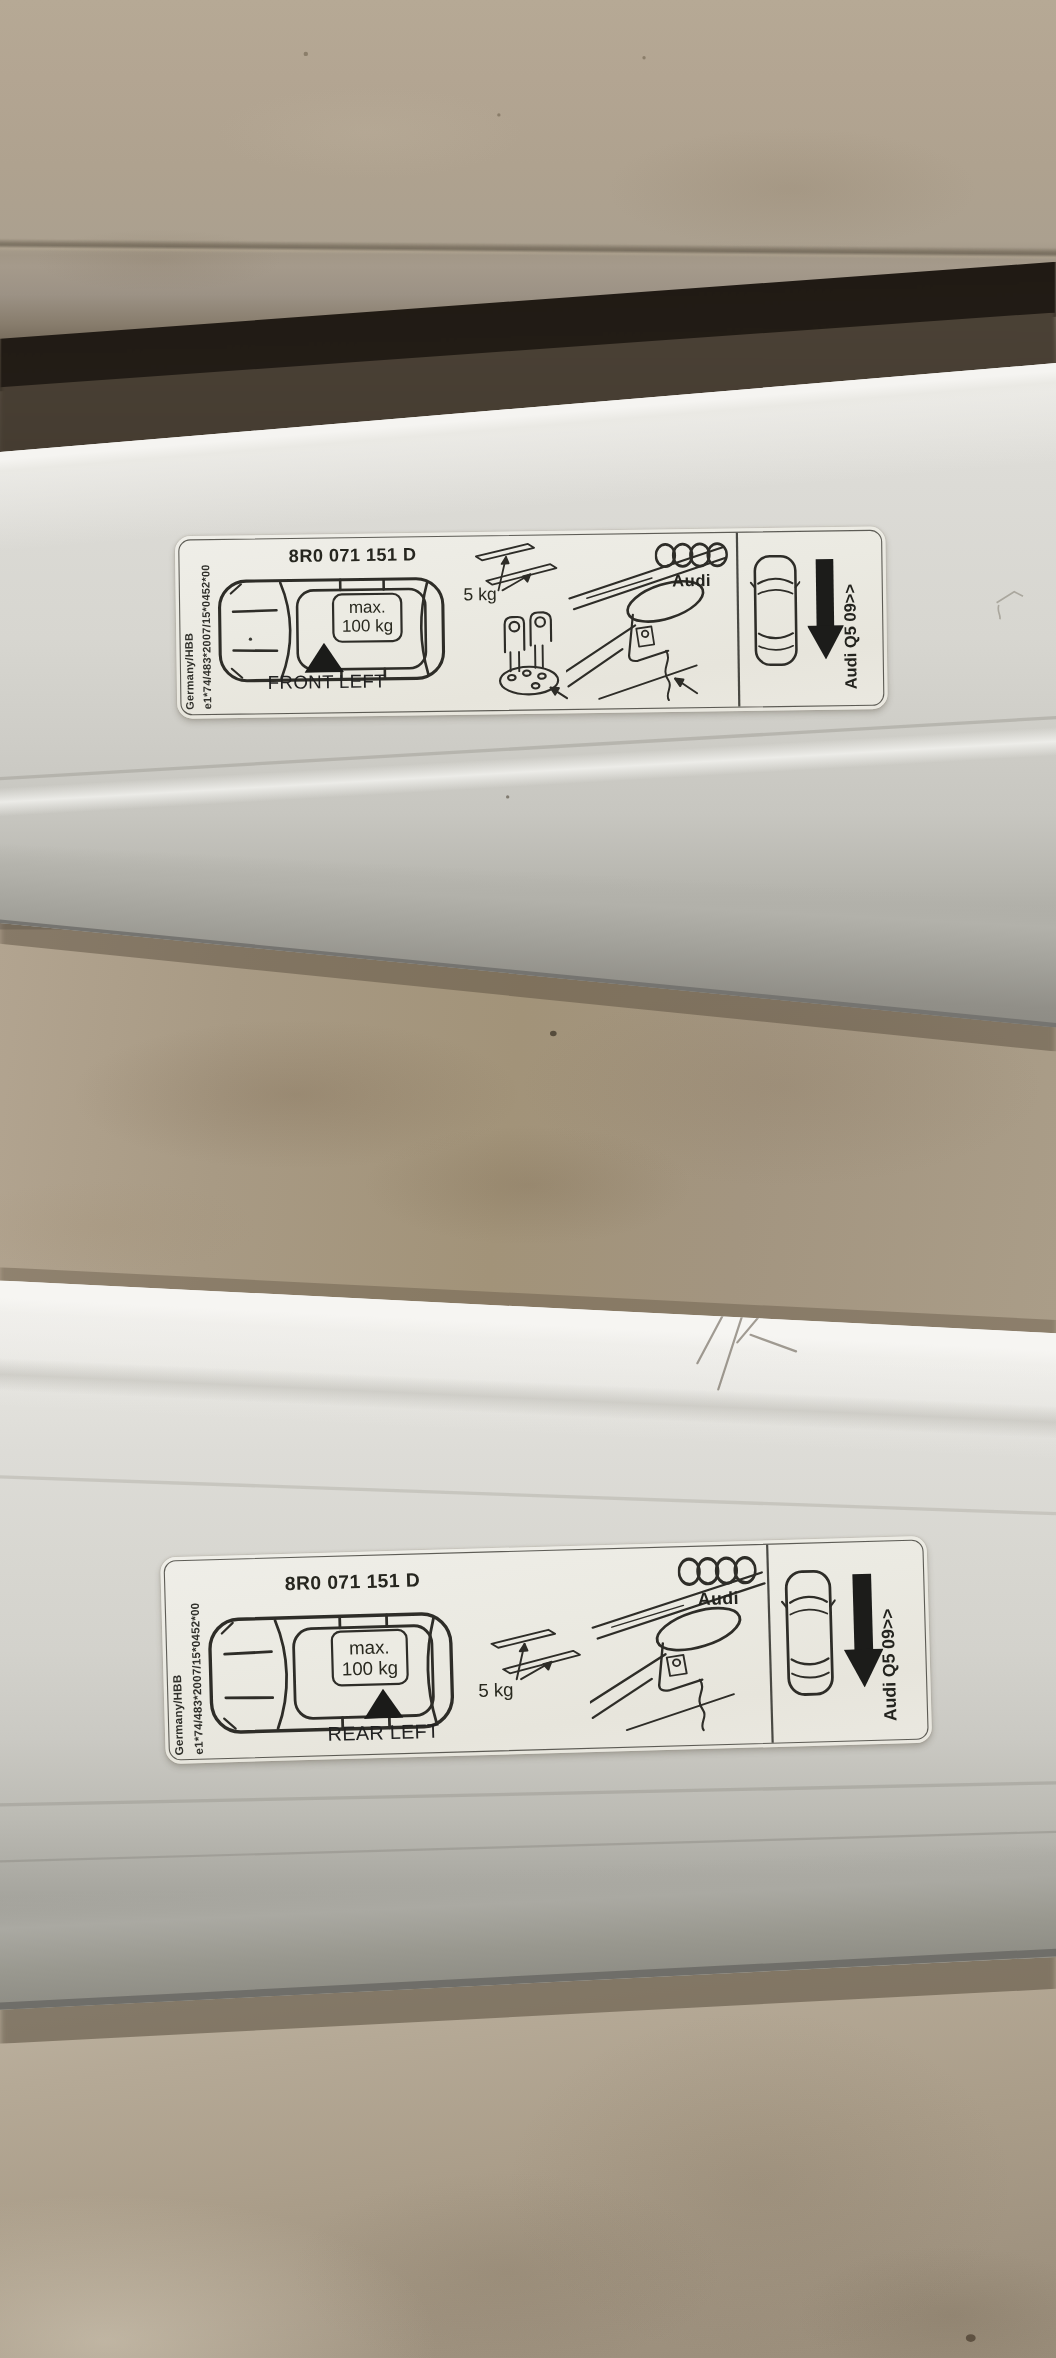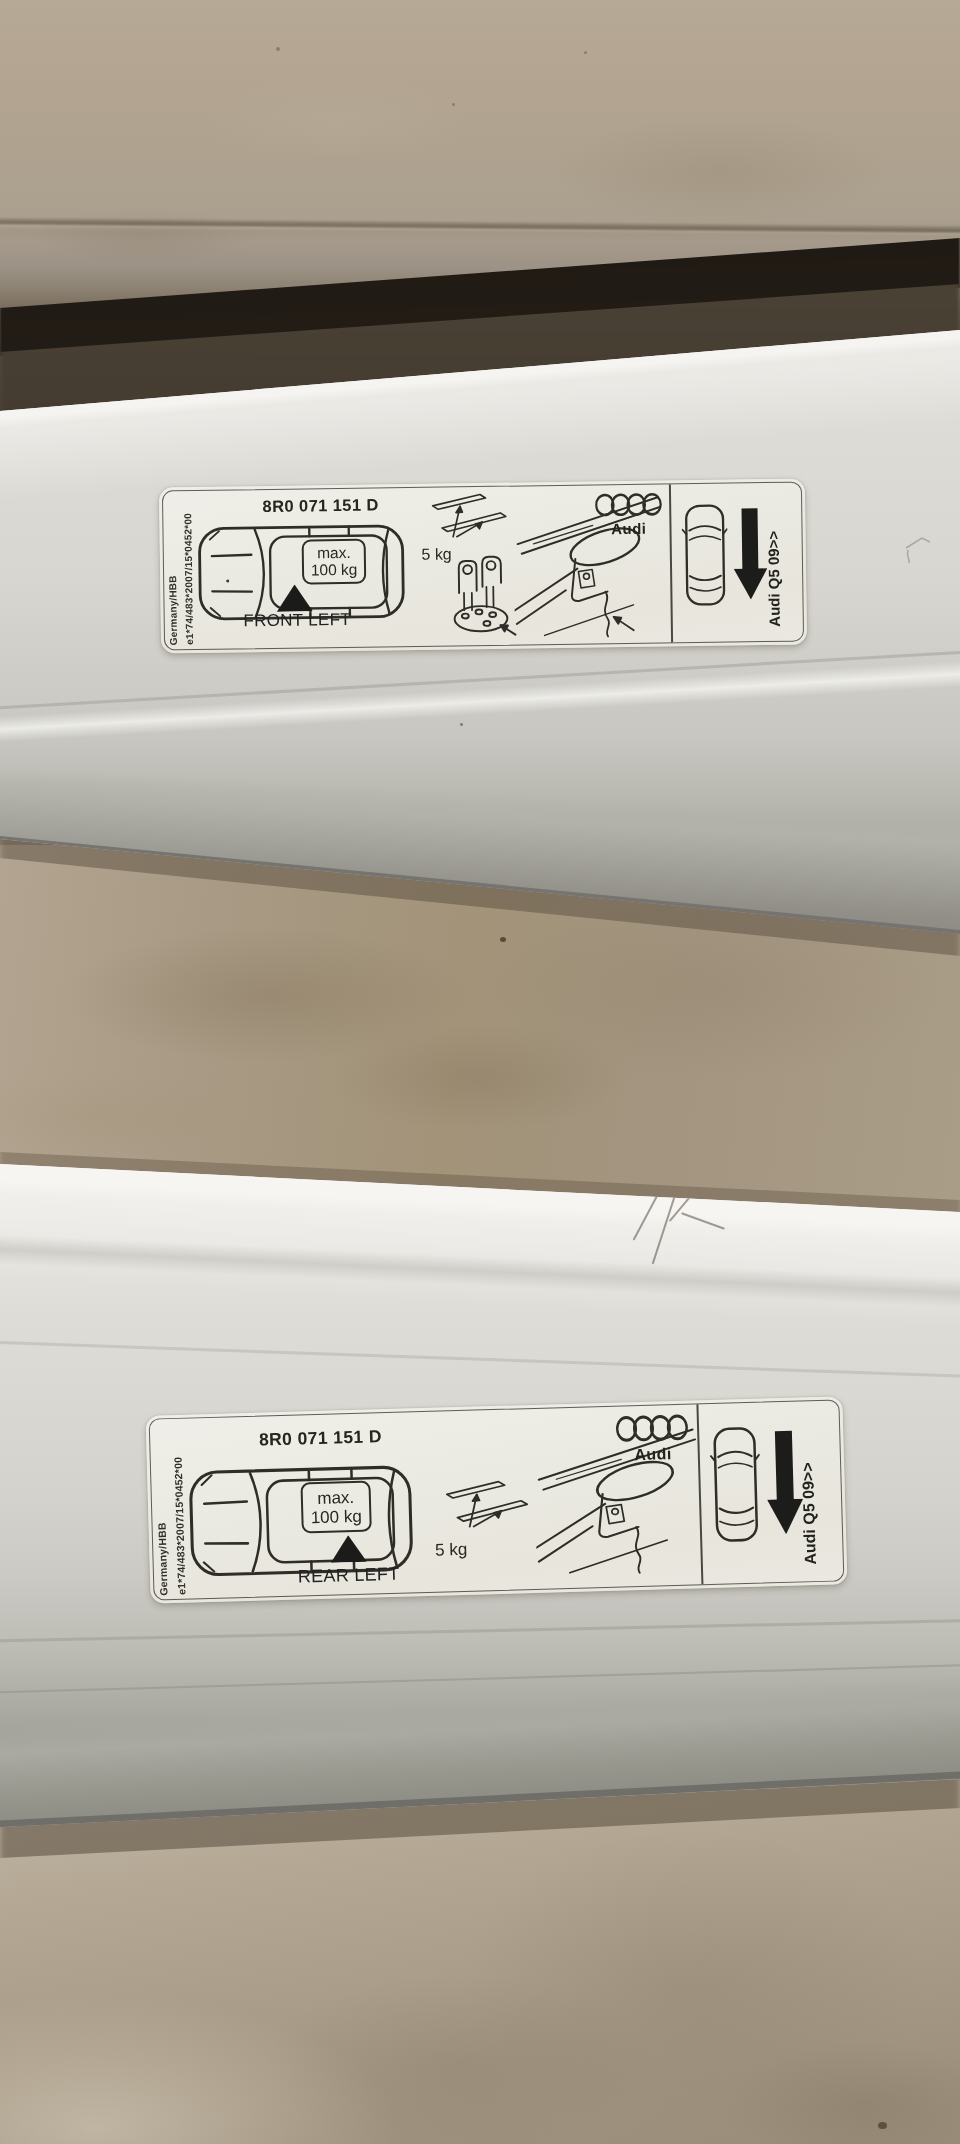--- a/index.html
+++ b/index.html
@@ -96,21 +96,21 @@
   .label--rear .maxbox{font-size:17px;}
   .pointer{position:absolute;width:36px;height:27px;background:#1b1b19;clip-path:polygon(50% 0,100% 100%,0 100%);}
   .label--front .pointer{left:18%;top:59.5%;}
   .label--rear .pointer{left:26%;top:66.5%;}
   .postext{position:absolute;font-size:17px;letter-spacing:.3px;color:#222;text-align:center;white-space:nowrap;}
   .label--front .postext{left:12.8%;width:16.5%;top:75%;}
   .label--rear .postext{left:20.5%;width:16%;top:82.5%;font-size:18px;}
   .crossbar{position:absolute;}
   .label--front .crossbar{left:41.5%;top:4%;width:13%;height:29%;}
   .label--rear .crossbar{left:42%;top:38%;width:13.2%;height:27%;}
-  .kg{position:absolute;font-size:16px;white-space:nowrap;margin-top:13px;}
+  .kg{position:absolute;font-size:16px;white-space:nowrap;}
   .label--front .kg{left:40.5%;top:29.5%;}
   .label--rear .kg{left:41%;top:64%;font-size:17px;}
   .bracket{position:absolute;}
   .label--front .bracket{left:44.5%;top:42.5%;width:10.6%;height:50%;}
   .rail{position:absolute;}
   .label--front .rail{left:54.8%;top:3%;width:23%;height:94%;}
   .label--rear .rail{left:55.5%;top:9%;width:23.5%;height:85%;}
   .rings{position:absolute;left:67.5%;top:6%;width:10.3%;height:16.5%;}
   .audiword{position:absolute;left:67.5%;top:23.5%;width:10.3%;text-align:center;font-weight:700;font-size:15px;letter-spacing:.5px;color:#23231e;}
   .label--rear .audiword{font-size:16px;}

